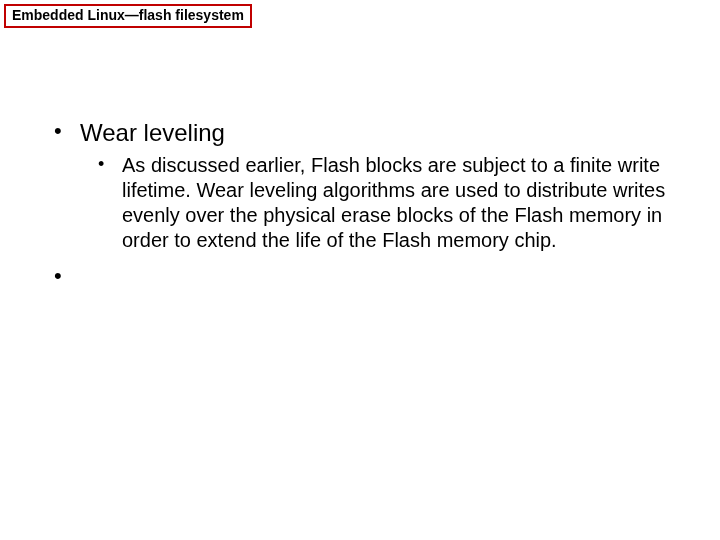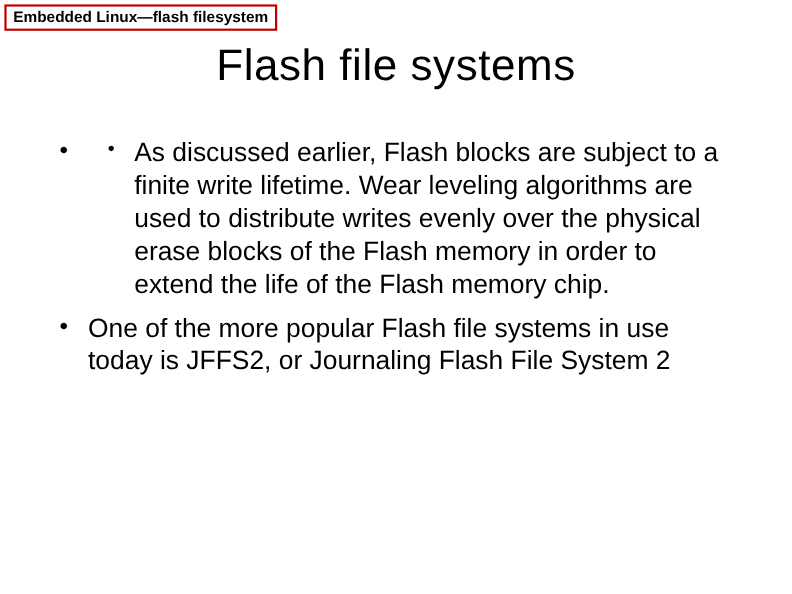--- a/index.html
+++ b/index.html
@@ -66,51 +66,50 @@
     font-size: 22px;
   }
   ul.lvl2 {
     margin: 6px 0 10px 0;
     padding: 0;
     list-style: none;
   }
   ul.lvl2 > li {
     position: relative;
     padding-left: 42px;
-    font-size: 24px;
+    font-size: 20px;
     line-height: 1.25;
     margin-bottom: 6px;
   }
   ul.lvl2 > li::before {
     content: "•";
     position: absolute;
     left: 18px;
     top: 0;
     font-size: 18px;
   }
 </style>
 </head>
 <body>
 
 <div class="slide">
 
   <div class="header-badge">
     <span>Embedded Linux—flash filesystem</span>
   </div>
 
-  <div class="title">Flash file systems</div>
 
   <div class="body">
     <ul class="lvl1">
       <li>
+        <span>Wear leveling</span>
         <ul class="lvl2">
           <li>
             <span>As discussed earlier, Flash blocks are subject to a finite write lifetime. Wear leveling algorithms are used to distribute writes evenly over the physical erase blocks of the Flash memory in order to extend the life of the Flash memory chip.</span>
           </li>
         </ul>
       </li>
       <li>
-        <span>One of the more popular Flash file systems in use today is JFFS2, or Journaling Flash File System 2</span>
       </li>
     </ul>
   </div>
 
 </div>
 
 </body></html>

